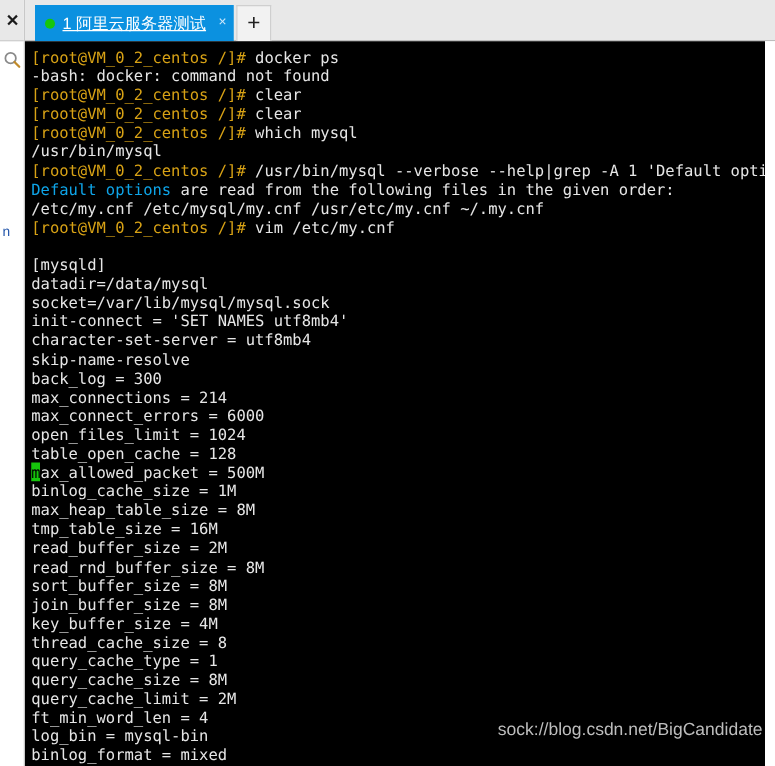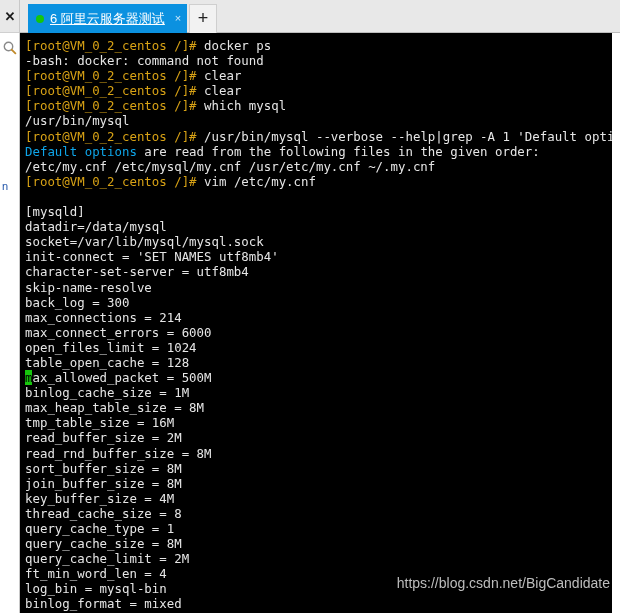--- a/index.html
+++ b/index.html
@@ -185,27 +185,27 @@
         <circle cx="6.5" cy="6.5" r="4.2" fill="none" stroke="#8a8a8a" stroke-width="1.4"></circle>
         <line x1="9.6" y1="9.6" x2="13.4" y2="13.4" stroke="#c08a2a" stroke-width="1.8" stroke-linecap="round"></line>
       </svg>
     </div>
     <div class="rail-glyph" style="top:180px;">n</div>
   </div>
 
   <div id="tabstrip">
     <div class="tab">
       <span class="tab-dot"></span>
-      <span class="tab-title">6 阿里云服务器测试</span>
+      <span class="tab-title">1 阿里云服务器测试</span>
       <span class="tab-close">×</span>
     </div>
     <div class="tab-new" style="left: 169px;">+</div>
   </div>
 
   <div id="terminal">
     <div id="term-lines"><div class="ln"><span class="c-prompt">[root@VM_0_2_centos /]# </span><span class="c-white">docker ps</span></div><div class="ln"><span class="c-white">-bash: docker: command not found</span></div><div class="ln"><span class="c-prompt">[root@VM_0_2_centos /]# </span><span class="c-white">clear</span></div><div class="ln"><span class="c-prompt">[root@VM_0_2_centos /]# </span><span class="c-white">clear</span></div><div class="ln"><span class="c-prompt">[root@VM_0_2_centos /]# </span><span class="c-white">which mysql</span></div><div class="ln"><span class="c-white">/usr/bin/mysql</span></div><div class="ln"><span class="c-prompt">[root@VM_0_2_centos /]# </span><span class="c-white">/usr/bin/mysql --verbose --help|grep -A 1 'Default options'</span></div><div class="ln"><span class="c-red">Default options</span><span class="c-white"> are read from the following files in the given order:</span></div><div class="ln"><span class="c-white">/etc/my.cnf /etc/mysql/my.cnf /usr/etc/my.cnf ~/.my.cnf</span></div><div class="ln"><span class="c-prompt">[root@VM_0_2_centos /]# </span><span class="c-white">vim /etc/my.cnf</span></div><div class="ln">&nbsp;</div><div class="ln"><span class="c-white">[mysqld]</span></div><div class="ln"><span class="c-white">datadir=/data/mysql</span></div><div class="ln"><span class="c-white">socket=/var/lib/mysql/mysql.sock</span></div><div class="ln"><span class="c-white">init-connect = 'SET NAMES utf8mb4'</span></div><div class="ln"><span class="c-white">character-set-server = utf8mb4</span></div><div class="ln"><span class="c-white">skip-name-resolve</span></div><div class="ln"><span class="c-white">back_log = 300</span></div><div class="ln"><span class="c-white">max_connections = 214</span></div><div class="ln"><span class="c-white">max_connect_errors = 6000</span></div><div class="ln"><span class="c-white">open_files_limit = 1024</span></div><div class="ln"><span class="c-white">table_open_cache = 128</span></div><div class="ln"><span class="c-cursor">m</span><span class="c-white">ax_allowed_packet = 500M</span></div><div class="ln"><span class="c-white">binlog_cache_size = 1M</span></div><div class="ln"><span class="c-white">max_heap_table_size = 8M</span></div><div class="ln"><span class="c-white">tmp_table_size = 16M</span></div><div class="ln"><span class="c-white">read_buffer_size = 2M</span></div><div class="ln"><span class="c-white">read_rnd_buffer_size = 8M</span></div><div class="ln"><span class="c-white">sort_buffer_size = 8M</span></div><div class="ln"><span class="c-white">join_buffer_size = 8M</span></div><div class="ln"><span class="c-white">key_buffer_size = 4M</span></div><div class="ln"><span class="c-white">thread_cache_size = 8</span></div><div class="ln"><span class="c-white">query_cache_type = 1</span></div><div class="ln"><span class="c-white">query_cache_size = 8M</span></div><div class="ln"><span class="c-white">query_cache_limit = 2M</span></div><div class="ln"><span class="c-white">ft_min_word_len = 4</span></div><div class="ln"><span class="c-white">log_bin = mysql-bin</span></div><div class="ln"><span class="c-white">binlog_format = mixed</span></div></div>
   </div>
 
   <div id="right-gutter"></div>
 
-  <div id="watermark">https://blog.csdn.net/BigCandidate</div>
+  <div id="watermark">sock://blog.csdn.net/BigCandidate</div>
 
 </div>
 
 </body></html>

